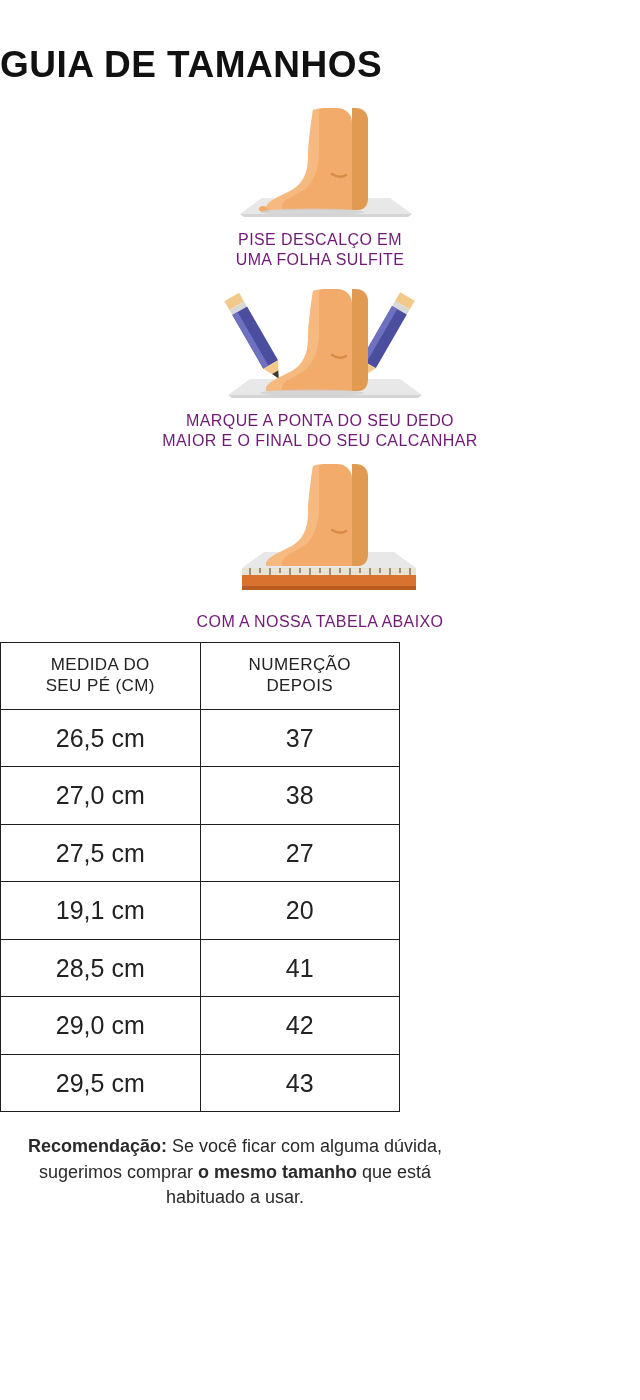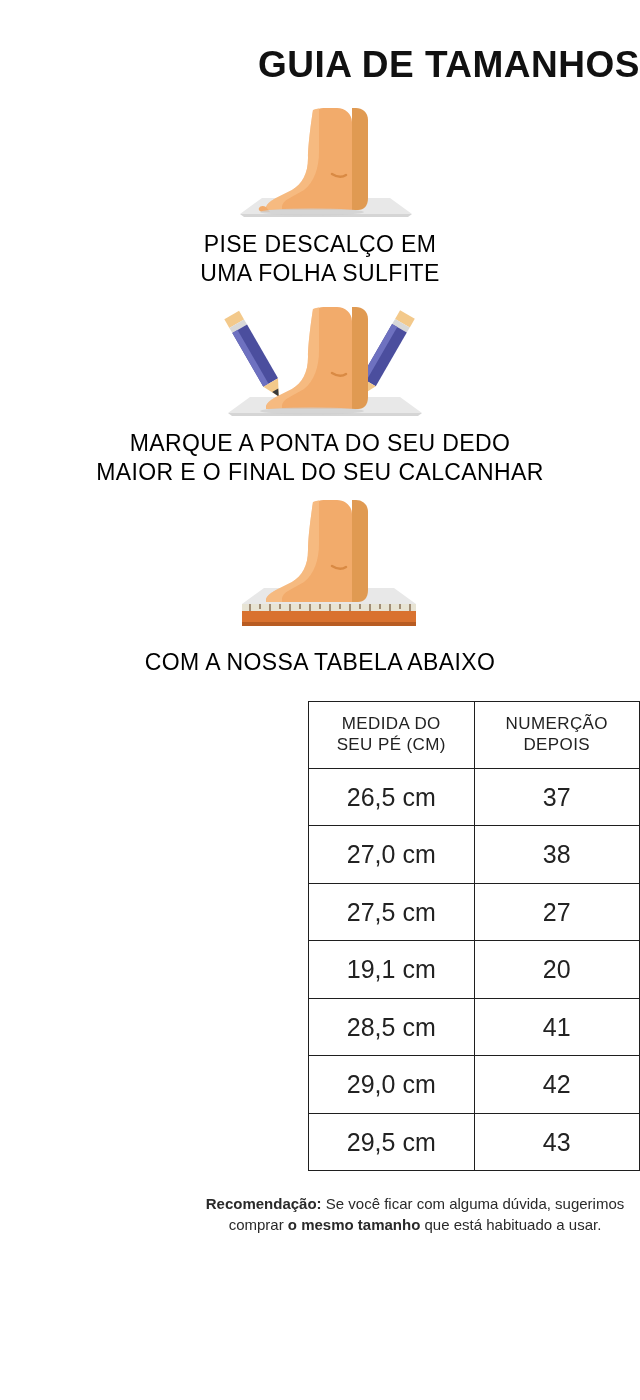--- a/index.html
+++ b/index.html
@@ -15,21 +15,21 @@
     color: #1a1a1a;
     overflow: hidden;
     position: relative;
   }
   .page {
     width: 640px;
     height: 1400px;
     padding: 0;
     display: flex;
     flex-direction: column;
-    align-items: flex-end;
+    align-items: flex-start;
     border-radius: 27px;
   }
   .title {
     font-size: 37px;
     font-weight: bold;
     letter-spacing: 0.5px;
     margin-top: 44px;
     margin-bottom: 10px;
     text-align: center;
     color: #111111;
@@ -41,33 +41,33 @@
     width: 100%;
   }
   .step-art {
     width: 280px;
     height: 120px;
     position: relative;
     margin: 6px 0 8px 0;
   }
   .step-caption {
     text-align: center;
-    font-size: 23px;
+    font-size: 16px;
     line-height: 1.28;
     letter-spacing: 0.4px;
-    color: #000000;
+    color: #701a75;
     margin-bottom: 6px;
   }
   .step-2 .step-art { height: 120px; }
   .step-3 .step-art { height: 140px; }
 
   
   .table-wrap {
-    margin-top: 18px;
-    width: 332px;
+    margin-top: 4px;
+    width: 400px;
   }
   table.size-table {
     border-collapse: collapse;
     width: 100%;
     table-layout: fixed;
   }
   table.size-table th,
   table.size-table td {
     border: 1px solid #1f1f1f;
     text-align: center;
@@ -78,24 +78,25 @@
     line-height: 1.22;
   }
   table.size-table th {
     font-size: 17px;
     letter-spacing: 0.4px;
     padding: 12px 4px;
   }
   .note {
     width: 450px;
     text-align: center;
-    font-size: 15px;
+    font-size: 18px;
     line-height: 1.42;
     color: #2a2a2a;
     margin-top: 22px;
+    margin-left: 10px;
   }
   .note b { font-weight: bold; }
 </style>
 </head>
 <body>
 
 <div class="page">
 
   <div class="title">GUIA DE TAMANHOS</div>
 

